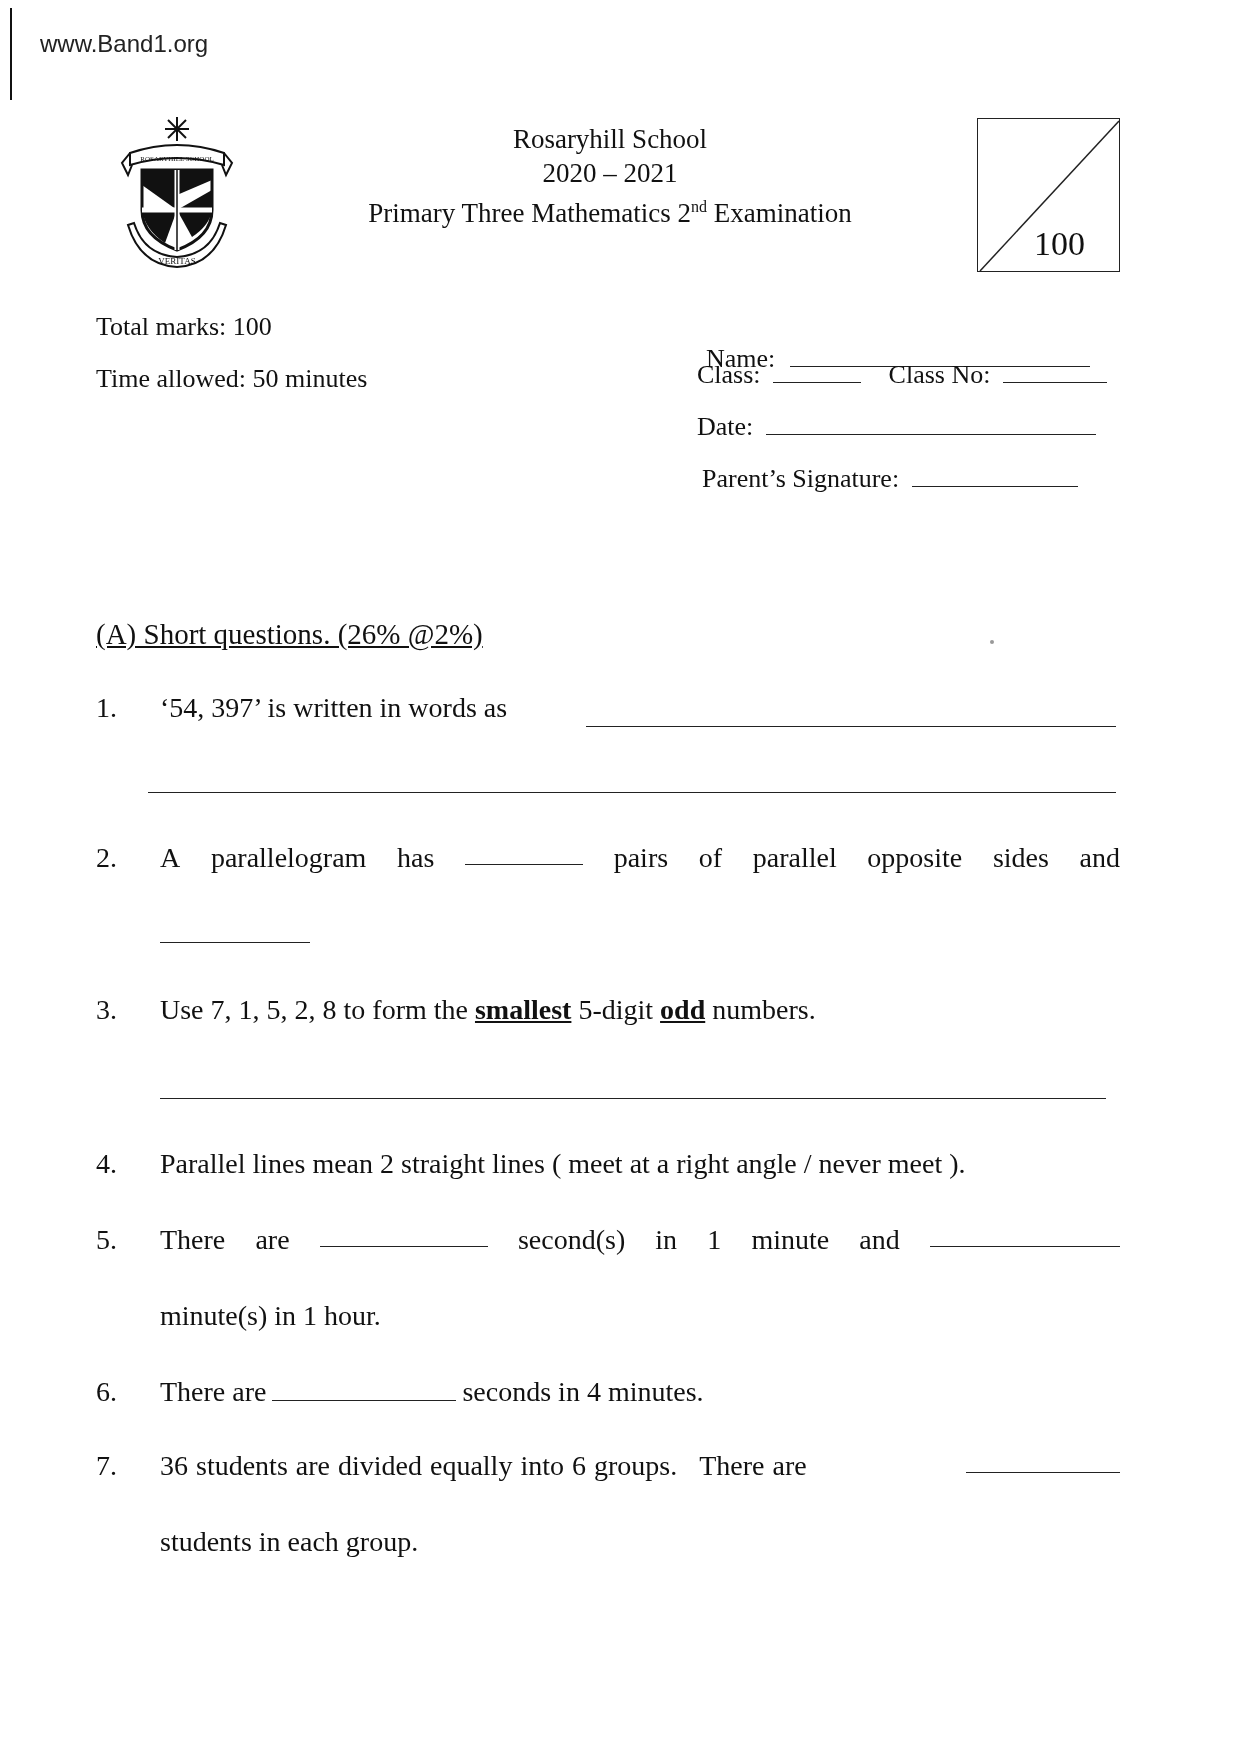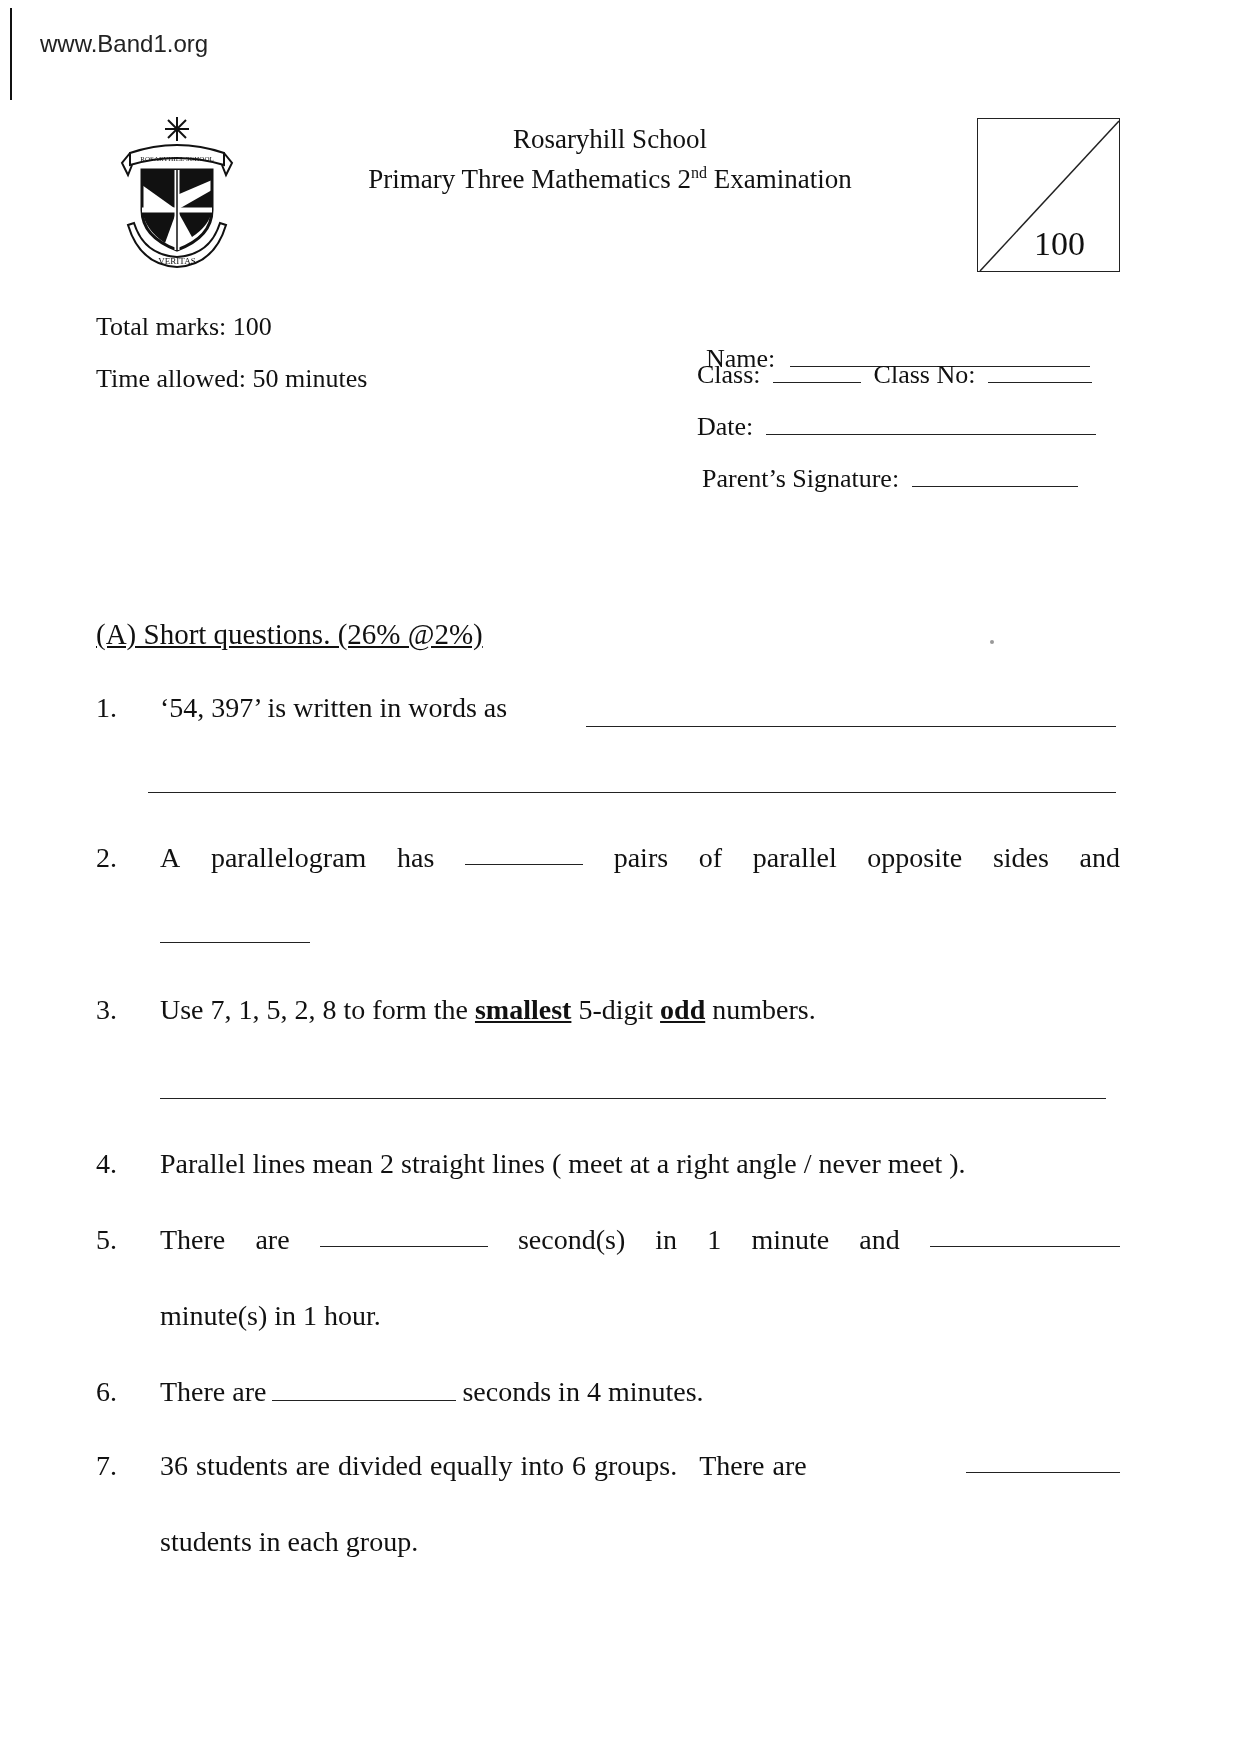--- a/index.html
+++ b/index.html
@@ -54,41 +54,42 @@
     <line x1="57" y1="55" x2="57" y2="135" stroke="#fff" stroke-width="5"></line>
     <line x1="22" y1="95" x2="92" y2="95" stroke="#fff" stroke-width="5"></line>
     <line x1="57" y1="55" x2="57" y2="135" stroke="#111" stroke-width="1.5"></line>
     <path d="M8 110 Q20 150 57 152 Q94 150 106 110 L100 108 Q90 140 57 142 Q24 140 14 108 Z" fill="#fff" stroke="#111" stroke-width="2"></path>
     <text x="57" y="149" font-size="9" text-anchor="middle" font-family="Liberation Serif, serif" fill="#111">VERITAS</text>
   </svg>
 </div>
 
 <div class="abs header">
   <div>Rosaryhill School</div>
+  <div>2020 – 2021</div>
   <div><span>Primary Three Mathematics 2</span><sup>nd</sup><span> Examination</span></div>
 </div>
 
 <div class="abs score-box">
   <svg width="143" height="154" viewBox="0 0 143 154">
     <line x1="2" y1="152" x2="141" y2="2" stroke="#222" stroke-width="1.5"></line>
   </svg>
   <span class="score-value">100</span>
 </div>
 
 <div class="abs info-left" style="top:312px;text-align:right;">Total marks: 100</div>
 <div class="abs info-left" style="top:364px;">Time allowed: 50 minutes</div>
 
 <div class="abs info-right" style="left:706px; top:308px;margin-top:36px;">
   <span>Name:</span>
   <span class="blank" style="width:300px; margin-left:8px;"></span>
 </div>
 <div class="abs info-right" style="left:697px; top:360px;">
   <span>Class:</span>
   <span class="blank" style="width:88px; margin-left:6px;"></span>
-  <span style="margin-left:6px;">Class No:</span>
+  <span style="margin-left:21px;">Class No:</span>
   <span class="blank" style="width:104px; margin-left:6px;"></span>
 </div>
 <div class="abs info-right" style="left:697px; top:412px;">
   <span>Date:</span>
   <span class="blank" style="width:330px; margin-left:6px;"></span>
 </div>
 <div class="abs info-right" style="left:702px; top:464px;">
   <span>Parent’s Signature:</span>
   <span class="blank" style="width:166px; margin-left:6px;"></span>
 </div>

